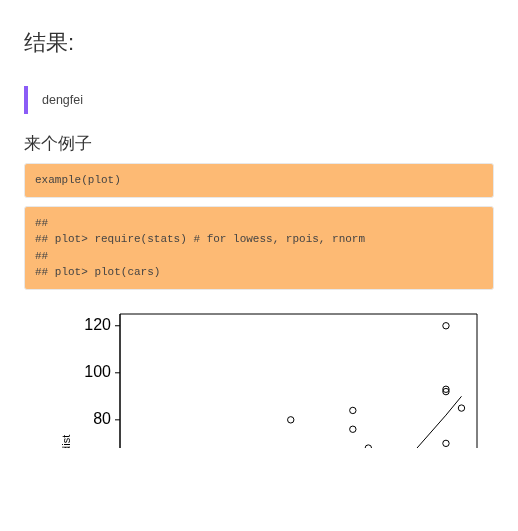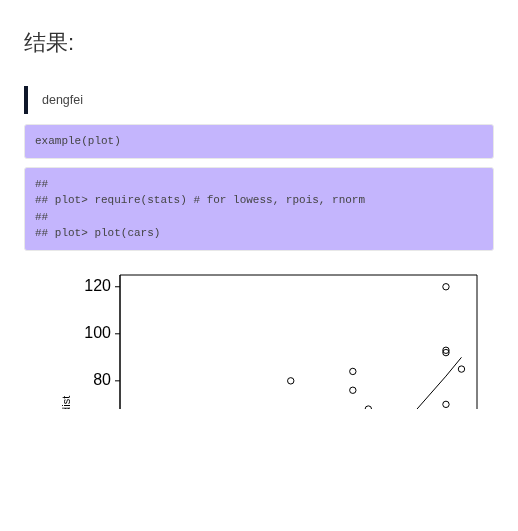--- a/index.html
+++ b/index.html
@@ -1,37 +1,38 @@
 <!DOCTYPE html>
 <html><head>
 <meta charset="utf-8">
 <style>
   html,body{margin:0;padding:0;background:#fff;font-family:"Helvetica Neue",Helvetica,Arial,"Microsoft YaHei",sans-serif;color:#333;width:518px}
   .page{padding:20px 24px 0 24px}
   h2.res{font-size:22px;font-weight:400;margin:8px 0 28px 0;color:#333}
   h3.sec{font-size:17px;font-weight:500;margin:18px 0 8px 0;color:#333}
-  blockquote{margin:12px 0 10px 0;padding:4px 0 4px 14px;border-left:4px solid #0f172a}
+  blockquote{margin:12px 0 10px 0;padding:4px 0 4px 14px;border-left:4px solid #8b5cf6}
   blockquote p{margin:0;font-size:12.5px;color:#444;line-height:1.6}
-  pre{margin:8px 0;padding:8px 10px;background:#c4b5fd;border:1px solid #e8e8e8;border-radius:3px;font-family:Consolas,Monaco,"Courier New",monospace;font-size:11px;color:#444;line-height:1.5;white-space:pre;overflow:hidden}
+  pre{margin:8px 0;padding:8px 10px;background:#fdba74;border:1px solid #e8e8e8;border-radius:3px;font-family:Consolas,Monaco,"Courier New",monospace;font-size:11px;color:#444;line-height:1.5;white-space:pre;overflow:hidden}
   .plot-wrap{margin:18px 0 0 18px}
   svg{display:block}
   .ylab{font-family:Arial,sans-serif;font-size:11px;fill:#000}
 </style>
 </head>
 <body>
 
 <div class="page">
 
   <h2 class="res">结果:</h2>
 
   <blockquote>
     <p>dengfei</p>
   </blockquote>
 
 
+  <h3 class="sec">来个例子</h3>
   <pre>example(plot)</pre>
   <pre>## 
 ## plot&gt; require(stats) # for lowess, rpois, rnorm
 ## 
 ## plot&gt; plot(cars)</pre>
 
   <div class="plot-wrap">
     <svg id="plot" width="440" height="140">
         <polyline points="78,140 78,6 435,6 435,140" fill="none" stroke="#000" stroke-width="1"></polyline>
         <line x1="73" y1="111.84" x2="78" y2="111.84" stroke="#000"></line>

